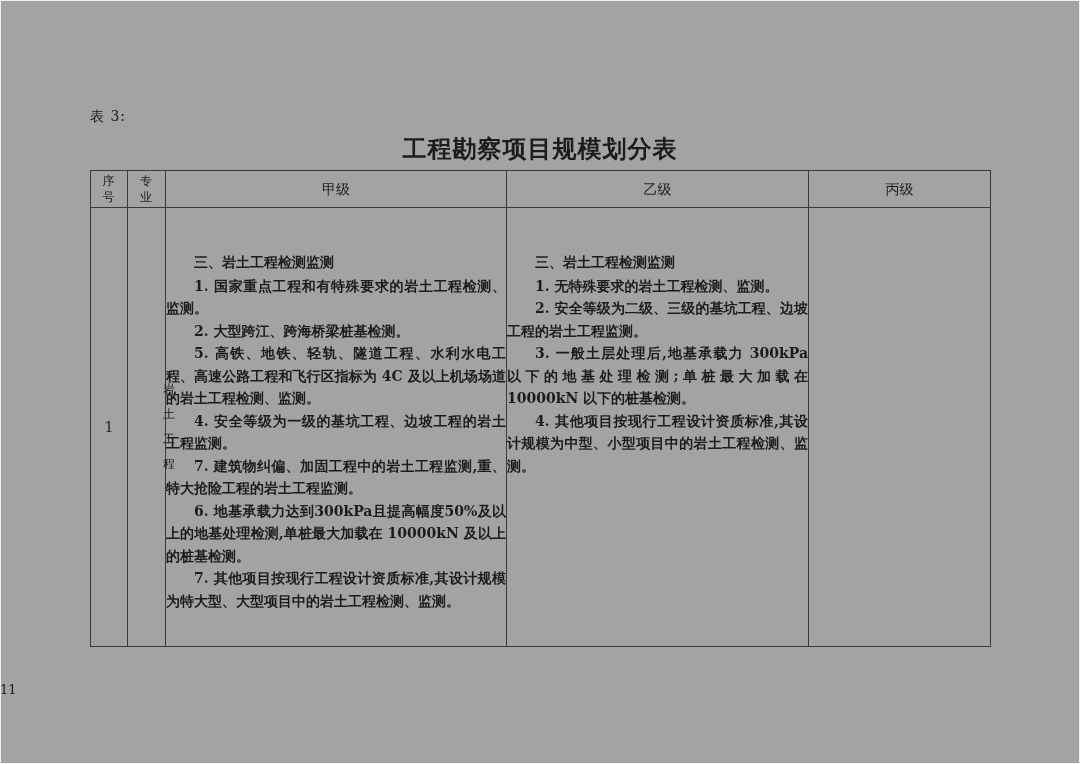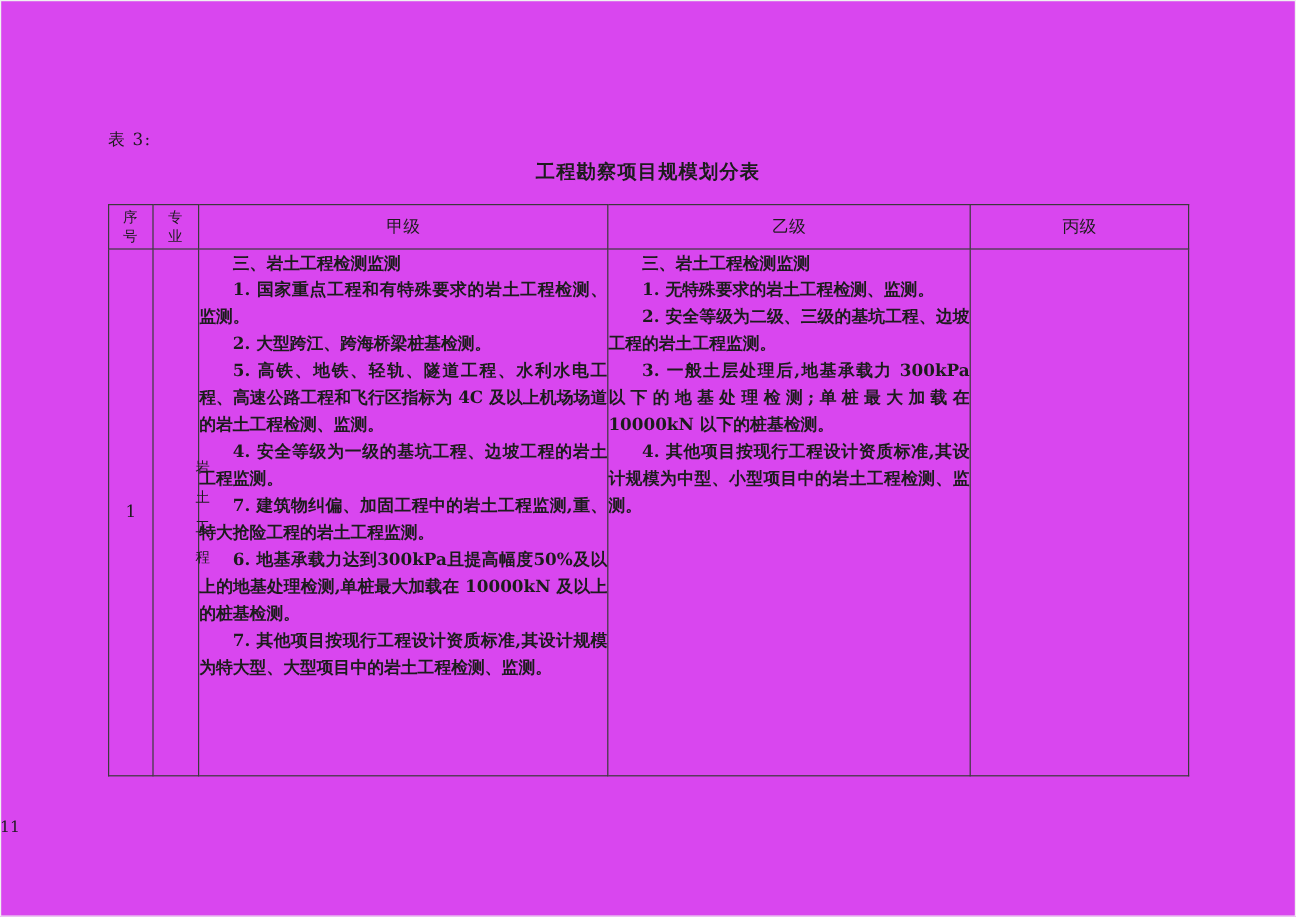--- a/index.html
+++ b/index.html
@@ -4,41 +4,41 @@
 <style>
   html, body {
     margin: 0;
     padding: 0;
     background: #ffffff;
   }
   .page {
     position: relative;
     width: 1080px;
     height: 764px;
-    background: #d946ef;
+    background: #a3a3a3;
     font-family: "DejaVu Serif", "Liberation Serif", serif;
     color: #1c1c1c;
     overflow: hidden;
     box-shadow: inset 0 0 0 1px #f0f0f0;
   }
   .table-label {
     position: absolute;
     left: 90px;
     top: 108px;
     font-size: 14px;
     letter-spacing: 1px;
   }
   .doc-title {
     position: absolute;
     left: 0;
     right: 0;
     top: 133px;
     margin: 0;
     text-align: center;
-    font-size: 16px;
+    font-size: 24px;
     font-weight: bold;
     letter-spacing: 1px;
     font-family: "DejaVu Serif", "Liberation Serif", serif;
   }
   table.grade-table {
     position: absolute;
     left: 90px;
     top: 170px;
     width: 900px;
     border-collapse: collapse;
@@ -80,21 +80,22 @@
     padding: 3px 3px 0 3px;
     text-align: justify;
   }
   .c-content p {
     margin: 0;
     text-indent: 2em;
     font-weight: bold;
   }
   .c-content p.heading {
     font-weight: bold;
-    font-family: Liberation Sans, sans-serif;
+    font-family: Liberation Serif, serif;
+    margin-top: 44px;
   }
   .page-number {
     position: absolute;
     left: 0;
     right: 0;
     top: 682px;
     font-size: 13px;
   }
 </style>
 </head>

